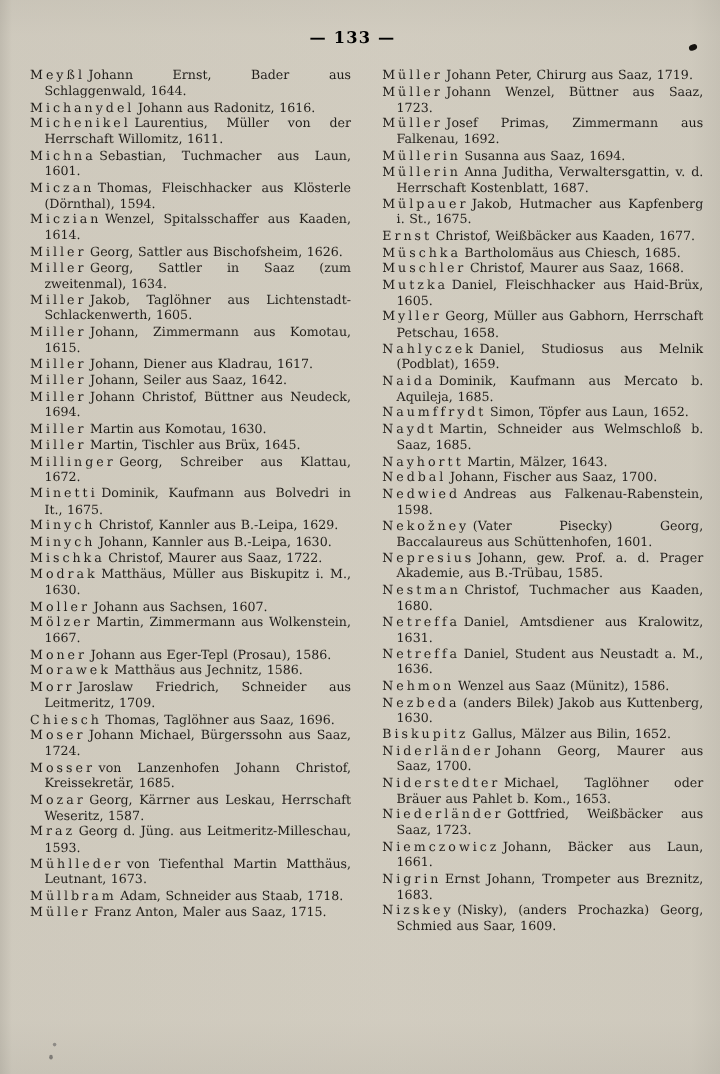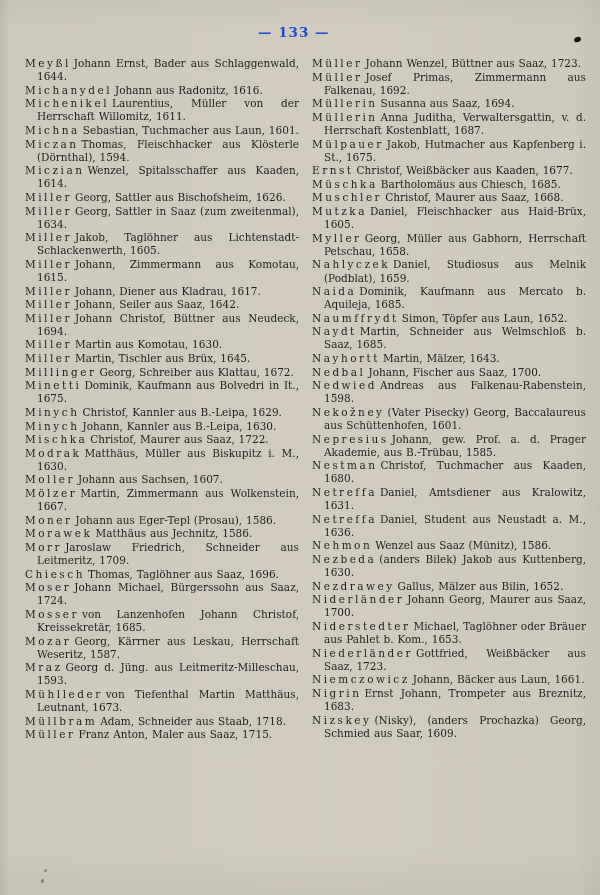--- a/index.html
+++ b/index.html
@@ -11,25 +11,25 @@
     background-image:
       linear-gradient(90deg, #dcdad5 0px, #edebe6 10px, #f0eee9 55%, #edebe6 96%, #e3e1dc 100%),
       linear-gradient(180deg, #e9e7e2 0px, #efede8 30px, #efede8 850px, #e7e5e0 895px);
     background-blend-mode:multiply;
     font-family:"DejaVu Serif","Liberation Serif",serif;
     color:#211e1a;
   }
   .folio {
     position:absolute; top:24px; left:258px;
     font-size:13.5px; font-weight:bold; letter-spacing:1px;
-    color:#1d4ed8;
+    color:#000000;
   }
   .columns {
     position:absolute; top:57px; left:25px; right:14px;
-    display:flex; gap:13px;
+    display:flex; gap:26px;
   }
   .col { flex:1 1 0; min-width:0; }
   .entry {
     margin:0 0 0.5px 0;
     font-size:10.5px;
     line-height:13.1px;
     text-align:justify;
     text-indent:-12px;
     padding-left:12px;
     word-spacing:0.5px;
@@ -86,20 +86,21 @@
       <p class="entry"><span class="surname">Chiesch</span><span class="entry-text">Thomas, Taglöhner aus Saaz, 1696.</span></p>
       <p class="entry"><span class="surname">Moser</span><span class="entry-text">Johann Michael, Bürgerssohn aus Saaz, 1724.</span></p>
       <p class="entry"><span class="surname">Mosser</span><span class="entry-text">von Lanzenhofen Johann Christof, Kreissekretär, 1685.</span></p>
       <p class="entry"><span class="surname">Mozar</span><span class="entry-text">Georg, Kärrner aus Leskau, Herrschaft Weseritz, 1587.</span></p>
       <p class="entry"><span class="surname">Mraz</span><span class="entry-text">Georg d. Jüng. aus Leitmeritz-Milleschau, 1593.</span></p>
       <p class="entry"><span class="surname">Mühlleder</span><span class="entry-text">von Tiefenthal Martin Matthäus, Leutnant, 1673.</span></p>
       <p class="entry"><span class="surname">Müllbram</span><span class="entry-text">Adam, Schneider aus Staab, 1718.</span></p>
       <p class="entry"><span class="surname">Müller</span><span class="entry-text">Franz Anton, Maler aus Saaz, 1715.</span></p>
     </div>
   <div class="col" id="col-right">
+      <p class="entry"><span class="surname">Müller</span><span class="entry-text">Johann Peter, Chirurg aus Saaz, 1719.</span></p>
       <p class="entry"><span class="surname">Müller</span><span class="entry-text">Johann Wenzel, Büttner aus Saaz, 1723.</span></p>
       <p class="entry"><span class="surname">Müller</span><span class="entry-text">Josef Primas, Zimmermann aus Falkenau, 1692.</span></p>
       <p class="entry"><span class="surname">Müllerin</span><span class="entry-text">Susanna aus Saaz, 1694.</span></p>
       <p class="entry"><span class="surname">Müllerin</span><span class="entry-text">Anna Juditha, Verwaltersgattin, v. d. Herrschaft Kostenblatt, 1687.</span></p>
       <p class="entry"><span class="surname">Mülpauer</span><span class="entry-text">Jakob, Hutmacher aus Kapfenberg i. St., 1675.</span></p>
       <p class="entry"><span class="surname">Ernst</span><span class="entry-text">Christof, Weißbäcker aus Kaaden, 1677.</span></p>
       <p class="entry"><span class="surname">Müschka</span><span class="entry-text">Bartholomäus aus Chiesch, 1685.</span></p>
       <p class="entry"><span class="surname">Muschler</span><span class="entry-text">Christof, Maurer aus Saaz, 1668.</span></p>
       <p class="entry"><span class="surname">Mutzka</span><span class="entry-text">Daniel, Fleischhacker aus Haid-Brüx, 1605.</span></p>
       <p class="entry"><span class="surname">Myller</span><span class="entry-text">Georg, Müller aus Gabhorn, Herrschaft Petschau, 1658.</span></p>
@@ -110,21 +111,21 @@
       <p class="entry"><span class="surname">Nayhortt</span><span class="entry-text">Martin, Mälzer, 1643.</span></p>
       <p class="entry"><span class="surname">Nedbal</span><span class="entry-text">Johann, Fischer aus Saaz, 1700.</span></p>
       <p class="entry"><span class="surname">Nedwied</span><span class="entry-text">Andreas aus Falkenau-Rabenstein, 1598.</span></p>
       <p class="entry"><span class="surname">Nekožney</span><span class="entry-text">(Vater Pisecky) Georg, Baccalaureus aus Schüttenhofen, 1601.</span></p>
       <p class="entry"><span class="surname">Nepresius</span><span class="entry-text">Johann, gew. Prof. a. d. Prager Akademie, aus B.-Trübau, 1585.</span></p>
       <p class="entry"><span class="surname">Nestman</span><span class="entry-text">Christof, Tuchmacher aus Kaaden, 1680.</span></p>
       <p class="entry"><span class="surname">Netreffa</span><span class="entry-text">Daniel, Amtsdiener aus Kralowitz, 1631.</span></p>
       <p class="entry"><span class="surname">Netreffa</span><span class="entry-text">Daniel, Student aus Neustadt a. M., 1636.</span></p>
       <p class="entry"><span class="surname">Nehmon</span><span class="entry-text">Wenzel aus Saaz (Münitz), 1586.</span></p>
       <p class="entry"><span class="surname">Nezbeda</span><span class="entry-text">(anders Bilek) Jakob aus Kuttenberg, 1630.</span></p>
-      <p class="entry"><span class="surname">Nezdrawey</span><span class="entry-text">Gallus, Mälzer aus Bilin, 1652.</span></p>
+      <p class="entry"><span class="surname">Biskupitz</span><span class="entry-text">Gallus, Mälzer aus Bilin, 1652.</span></p>
       <p class="entry"><span class="surname">Niderländer</span><span class="entry-text">Johann Georg, Maurer aus Saaz, 1700.</span></p>
       <p class="entry"><span class="surname">Niderstedter</span><span class="entry-text">Michael, Taglöhner oder Bräuer aus Pahlet b. Kom., 1653.</span></p>
       <p class="entry"><span class="surname">Niederländer</span><span class="entry-text">Gottfried, Weißbäcker aus Saaz, 1723.</span></p>
       <p class="entry"><span class="surname">Niemczowicz</span><span class="entry-text">Johann, Bäcker aus Laun, 1661.</span></p>
       <p class="entry"><span class="surname">Nigrin</span><span class="entry-text">Ernst Johann, Trompeter aus Breznitz, 1683.</span></p>
       <p class="entry"><span class="surname">Nizskey</span><span class="entry-text">(Nisky), (anders Prochazka) Georg, Schmied aus Saar, 1609.</span></p>
     </div>
 </div>
 
 <div class="scan-mark-a"></div>

